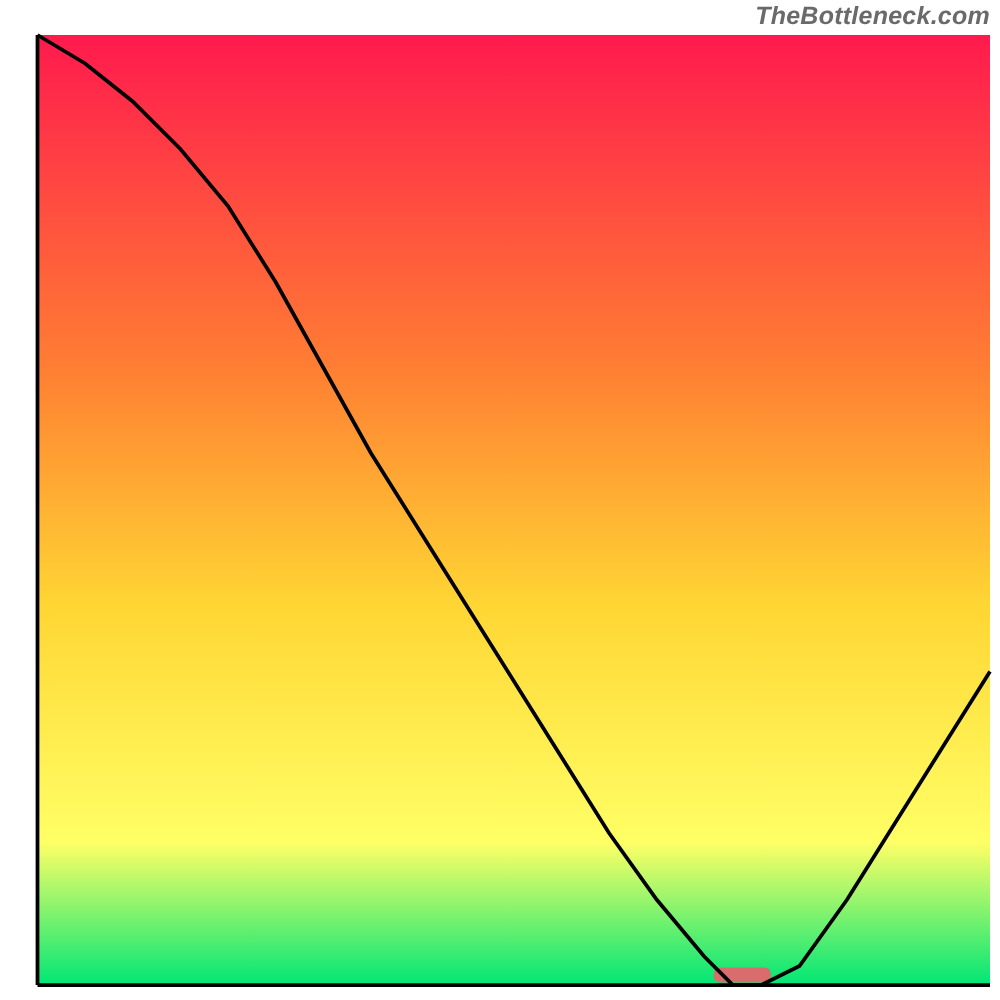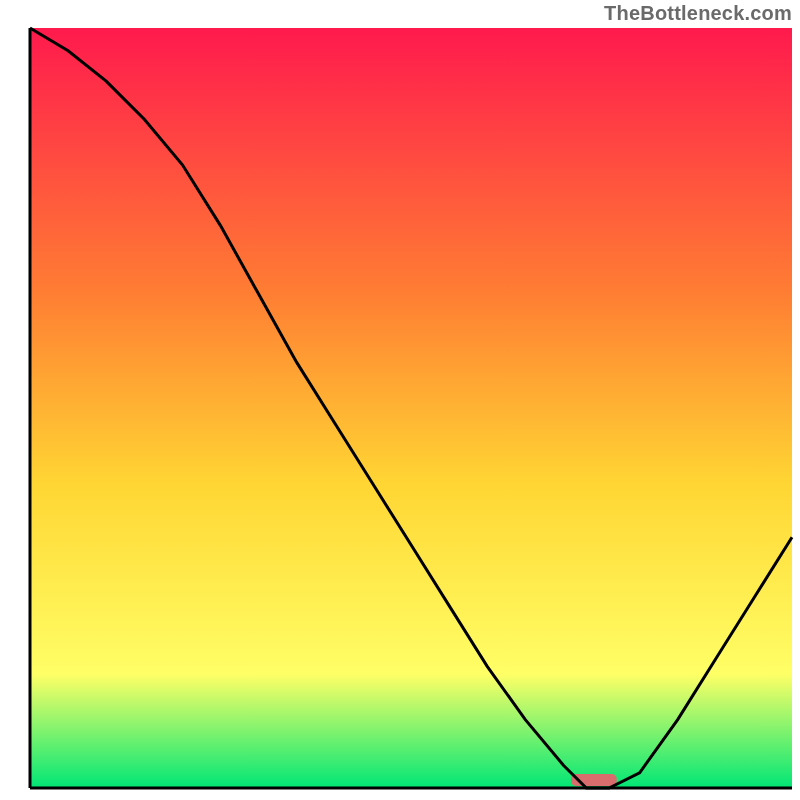--- a/index.html
+++ b/index.html
@@ -8,20 +8,21 @@
     width: 800px;
     height: 800px;
     background: #ffffff;
     font-family: Arial, Helvetica, sans-serif;
     overflow: hidden;
   }
   .container {
     position: relative;
     width: 800px;
     height: 604px;
+    font-style: italic;
   }
   .watermark {
     position: absolute;
     top: 2px;
     right: 8px;
     font-size: 20px;
     font-weight: bold;
     color: #6a6a6a;
     letter-spacing: 0.2px;
     user-select: none;

